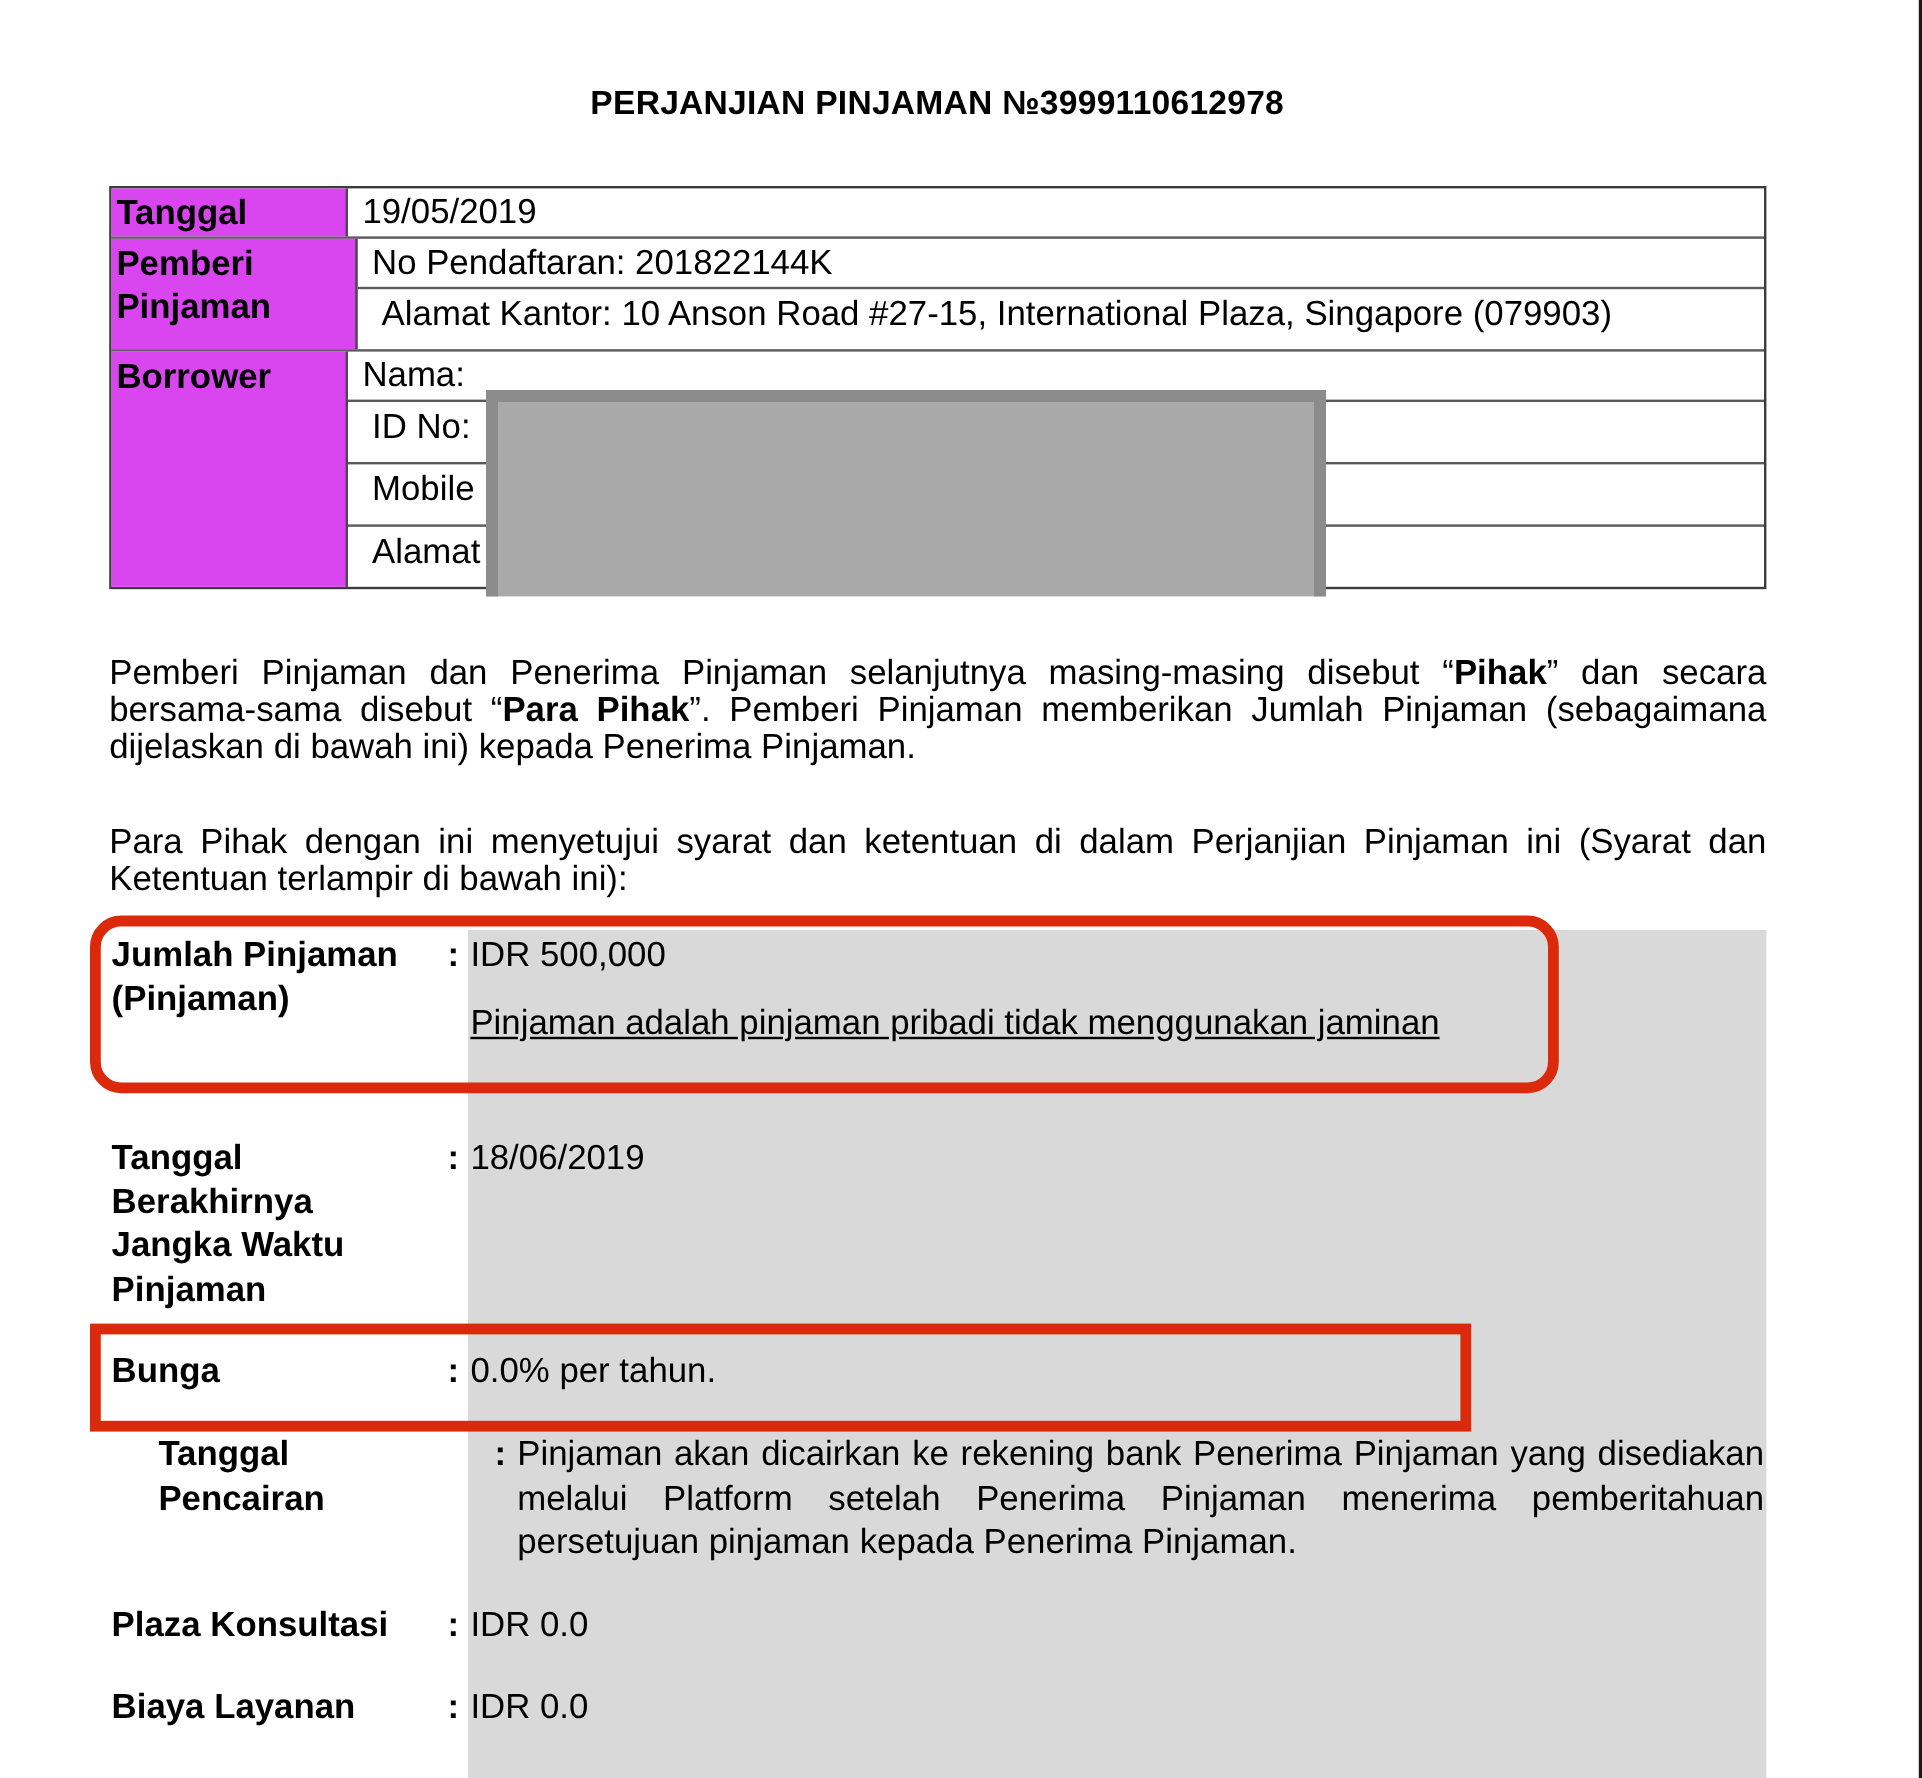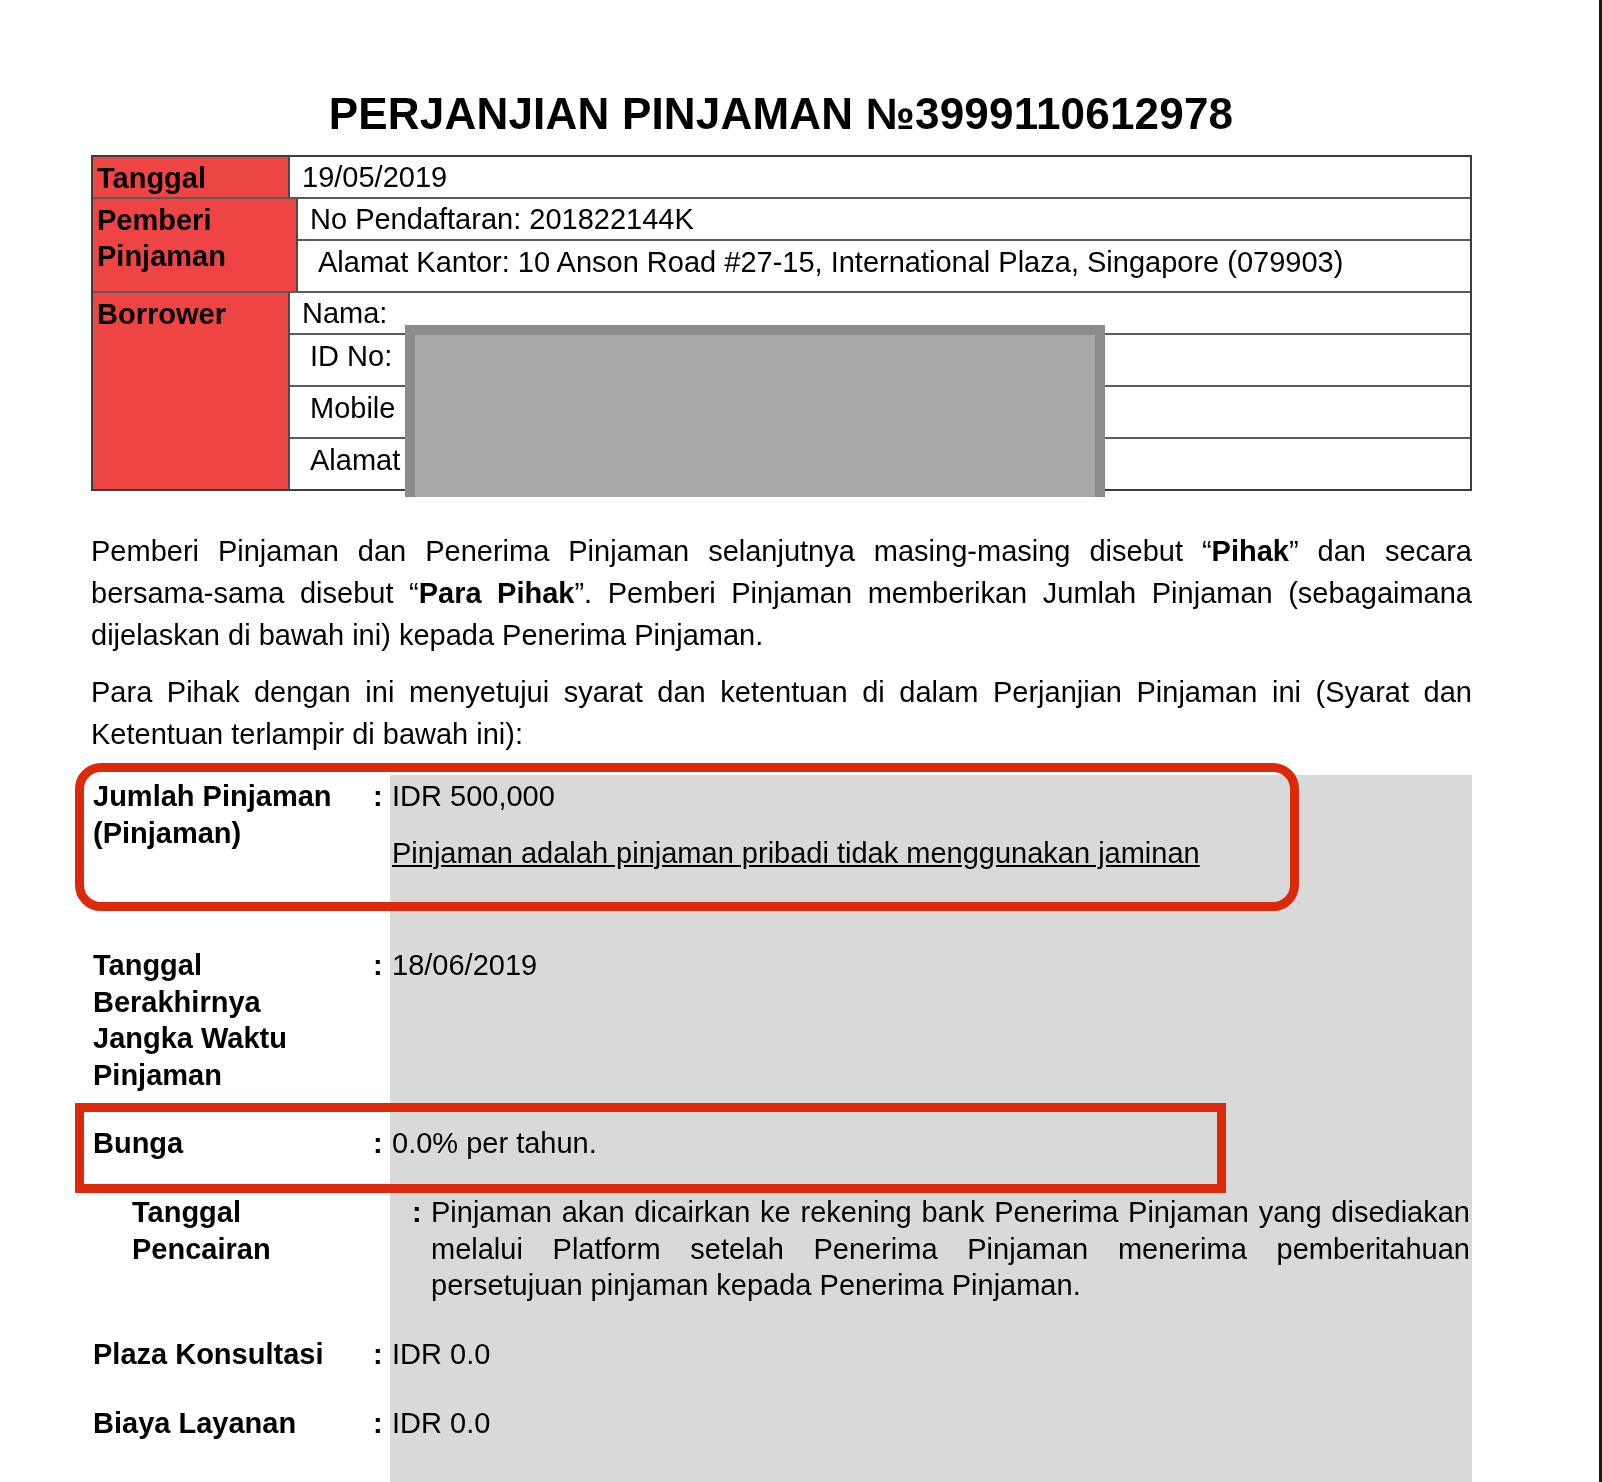--- a/index.html
+++ b/index.html
@@ -6,46 +6,46 @@
   body {
     width: 1602px; height: 1482px; position: relative; overflow: hidden;
     background: #ffffff; color: #000;
     font-family: "Liberation Sans", sans-serif;
   }
   .right-edge {
     position: absolute; left: 1599px; top: 0; width: 3px; height: 1482px; background: #1a1a1a;
   }
   .title {
     position: absolute; left: 0; width: 1562px; top: 70px;
-    text-align: center; font-weight: bold; font-size: 44px; letter-spacing: 0.2px; margin-top: 19px;
+    text-align: center; font-weight: bold; font-size: 28px; letter-spacing: 0.2px;
   }
   
   .hdr {
     position: absolute; left: 91px; top: 155px; width: 1381px;
     border: 2px solid #3c3c3c; box-sizing: border-box;
   }
   .hgrp { display: flex; border-top: 2px solid #5a5a5a; }
   .hgrp:first-child { border-top: none; }
   .hlabel {
-    width: 197px; background: #ef4444; border-right: 2px solid #4a4a4a;
+    width: 197px; background: #d946ef; border-right: 2px solid #4a4a4a;
     font-weight: bold; font-size: 29px; line-height: 36px; padding: 3px 0 0 4px; box-sizing: border-box;
   }
   .hvals { flex: 1; }
   .hrow {
     height: 52px; font-size: 29px; line-height: 42px; padding-left: 20px;
     border-top: 2px solid #5a5a5a; box-sizing: border-box; white-space: nowrap; overflow: hidden;
   }
   .hrow:first-child { border-top: none; height: 40px; line-height: 40px; padding-left: 12px; }
   .redact {
     position: absolute; left: 405px; top: 325px; width: 700px; height: 172px;
     background: #a9a9a9; border: 10px solid #8c8c8c; border-bottom: none; box-sizing: border-box;
   }
   .para {
-    position: absolute; left: 91px; width: 1381px; font-size: 29px; line-height: 42px;
-    text-align: justify; text-align-last: left;
+    position: absolute; left: 91px; width: 1381px; font-size: 29px; line-height: 31px;
+    text-align: justify; text-align-last: left; margin-top: 16px;
   }
   .para b { font-weight: bold; }
   
   .terms-bg {
     position: absolute; left: 390px; top: 775px; width: 1082px; height: 707px; background: #d9d9d9;
   }
   .term {
     position: absolute; left: 93px; width: 1380px; display: flex; font-size: 29px; line-height: 36.5px;
   }
   .tlabel { width: 280px; font-weight: bold; }

